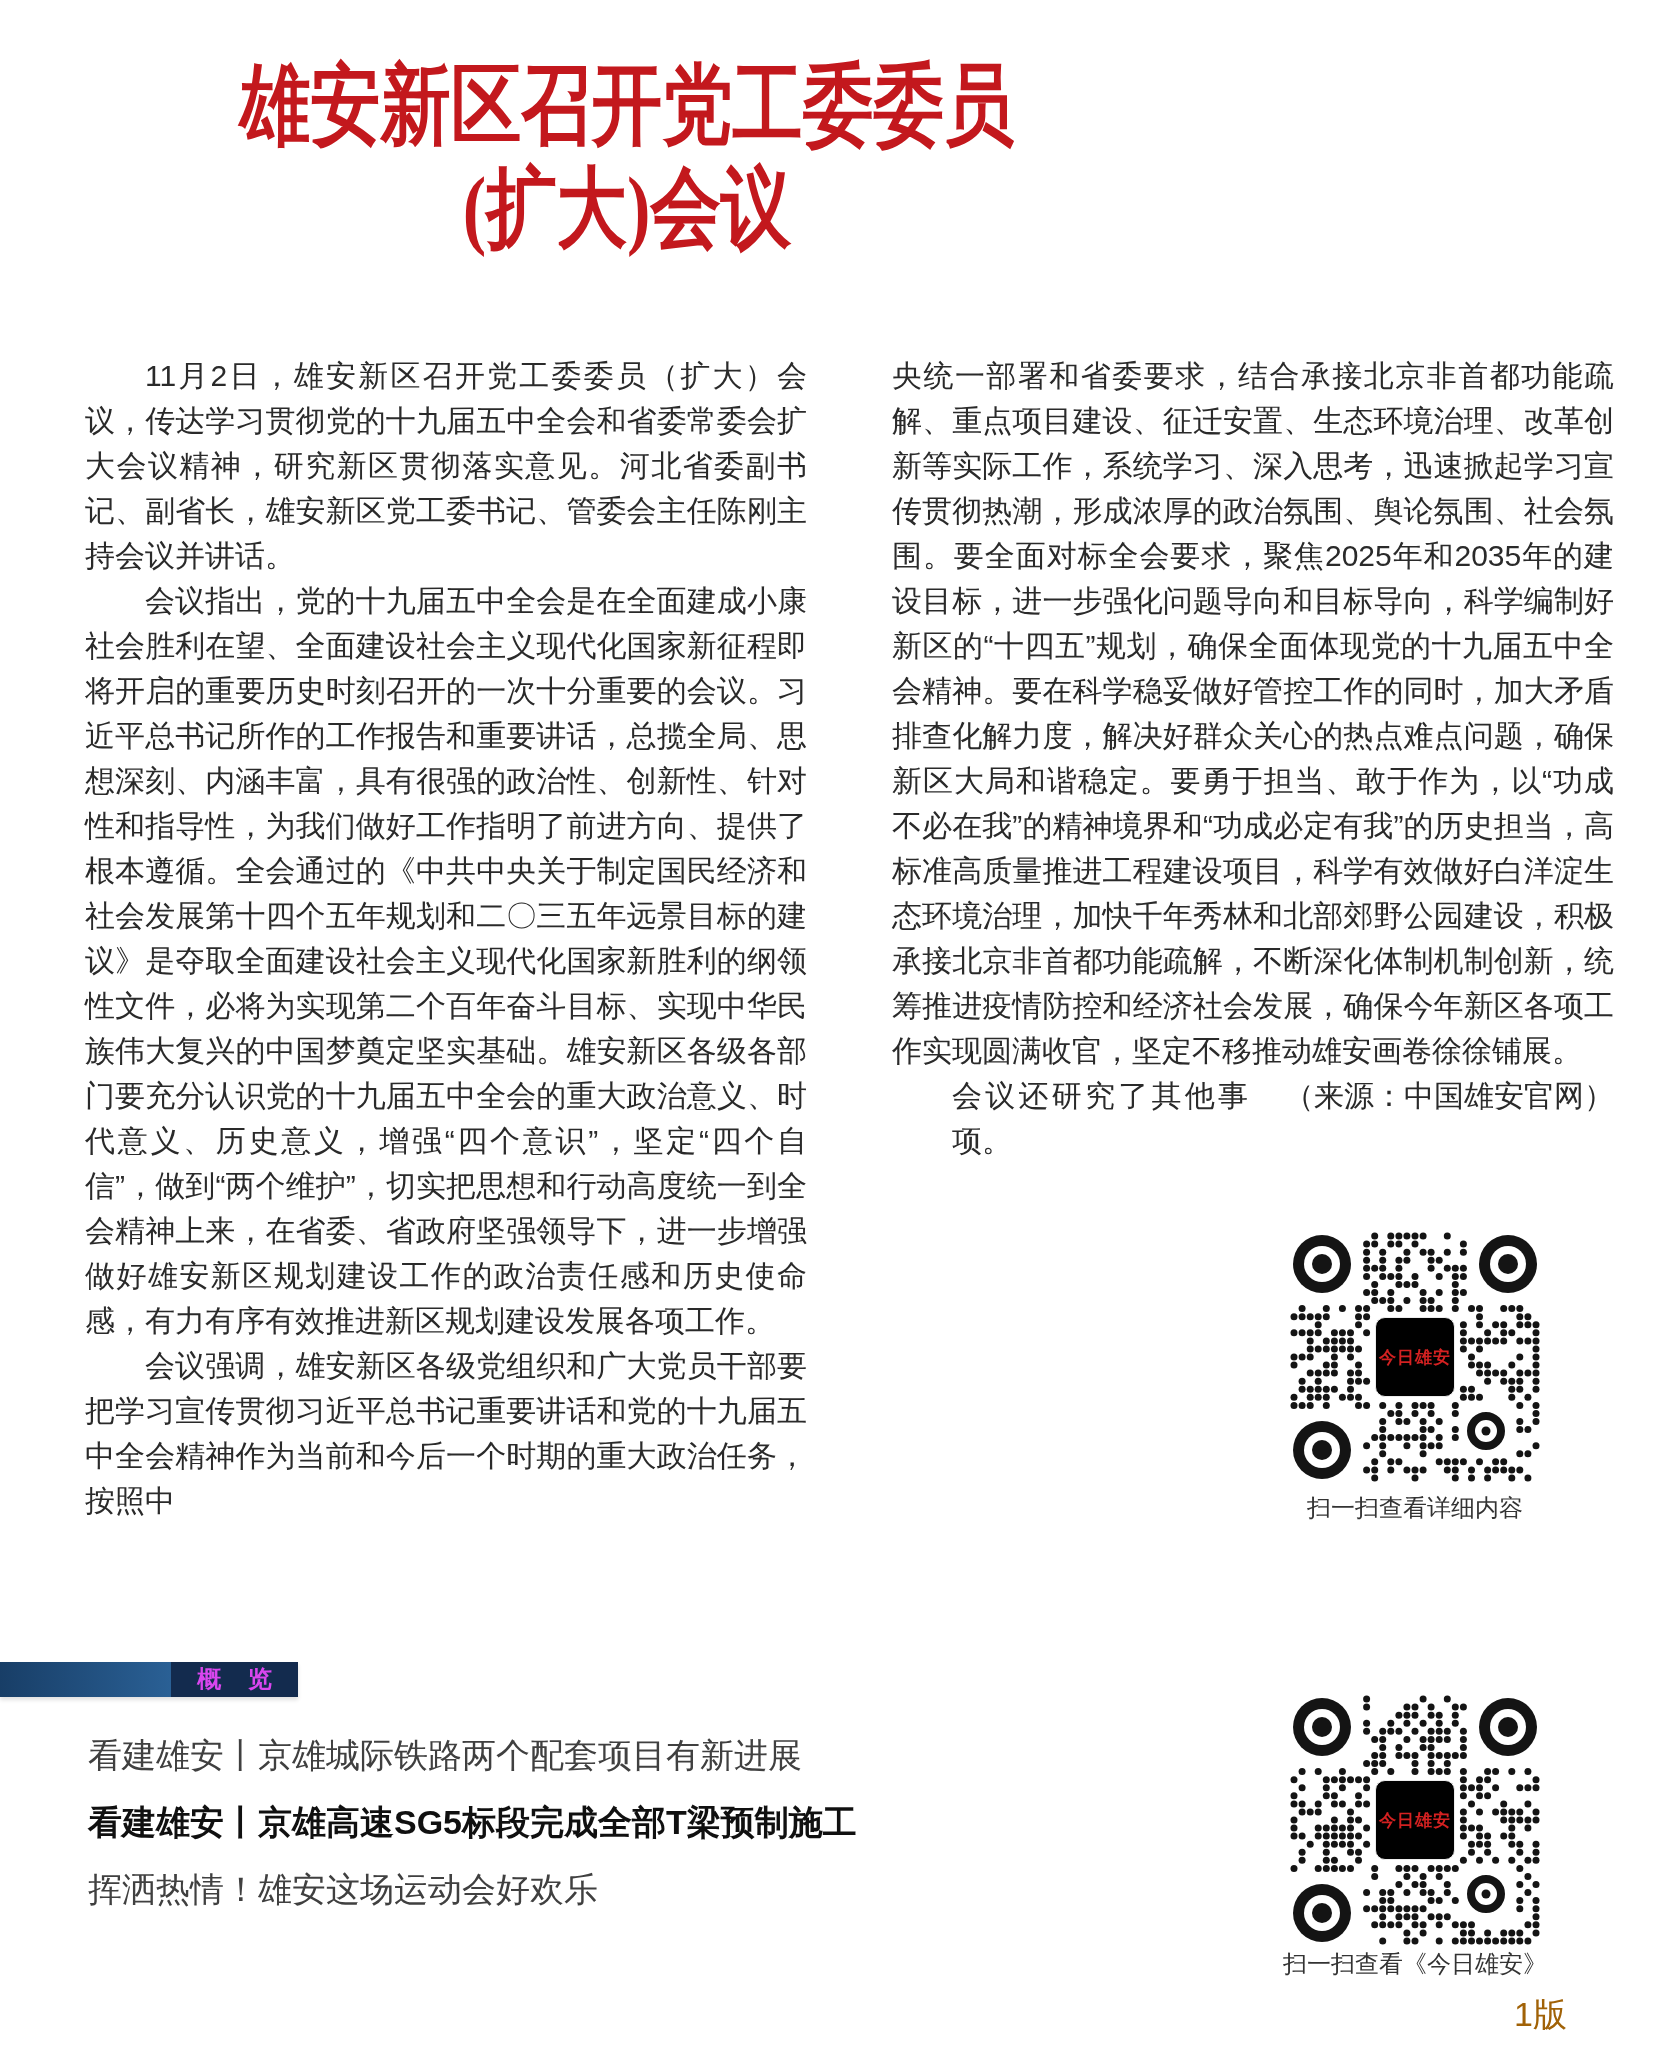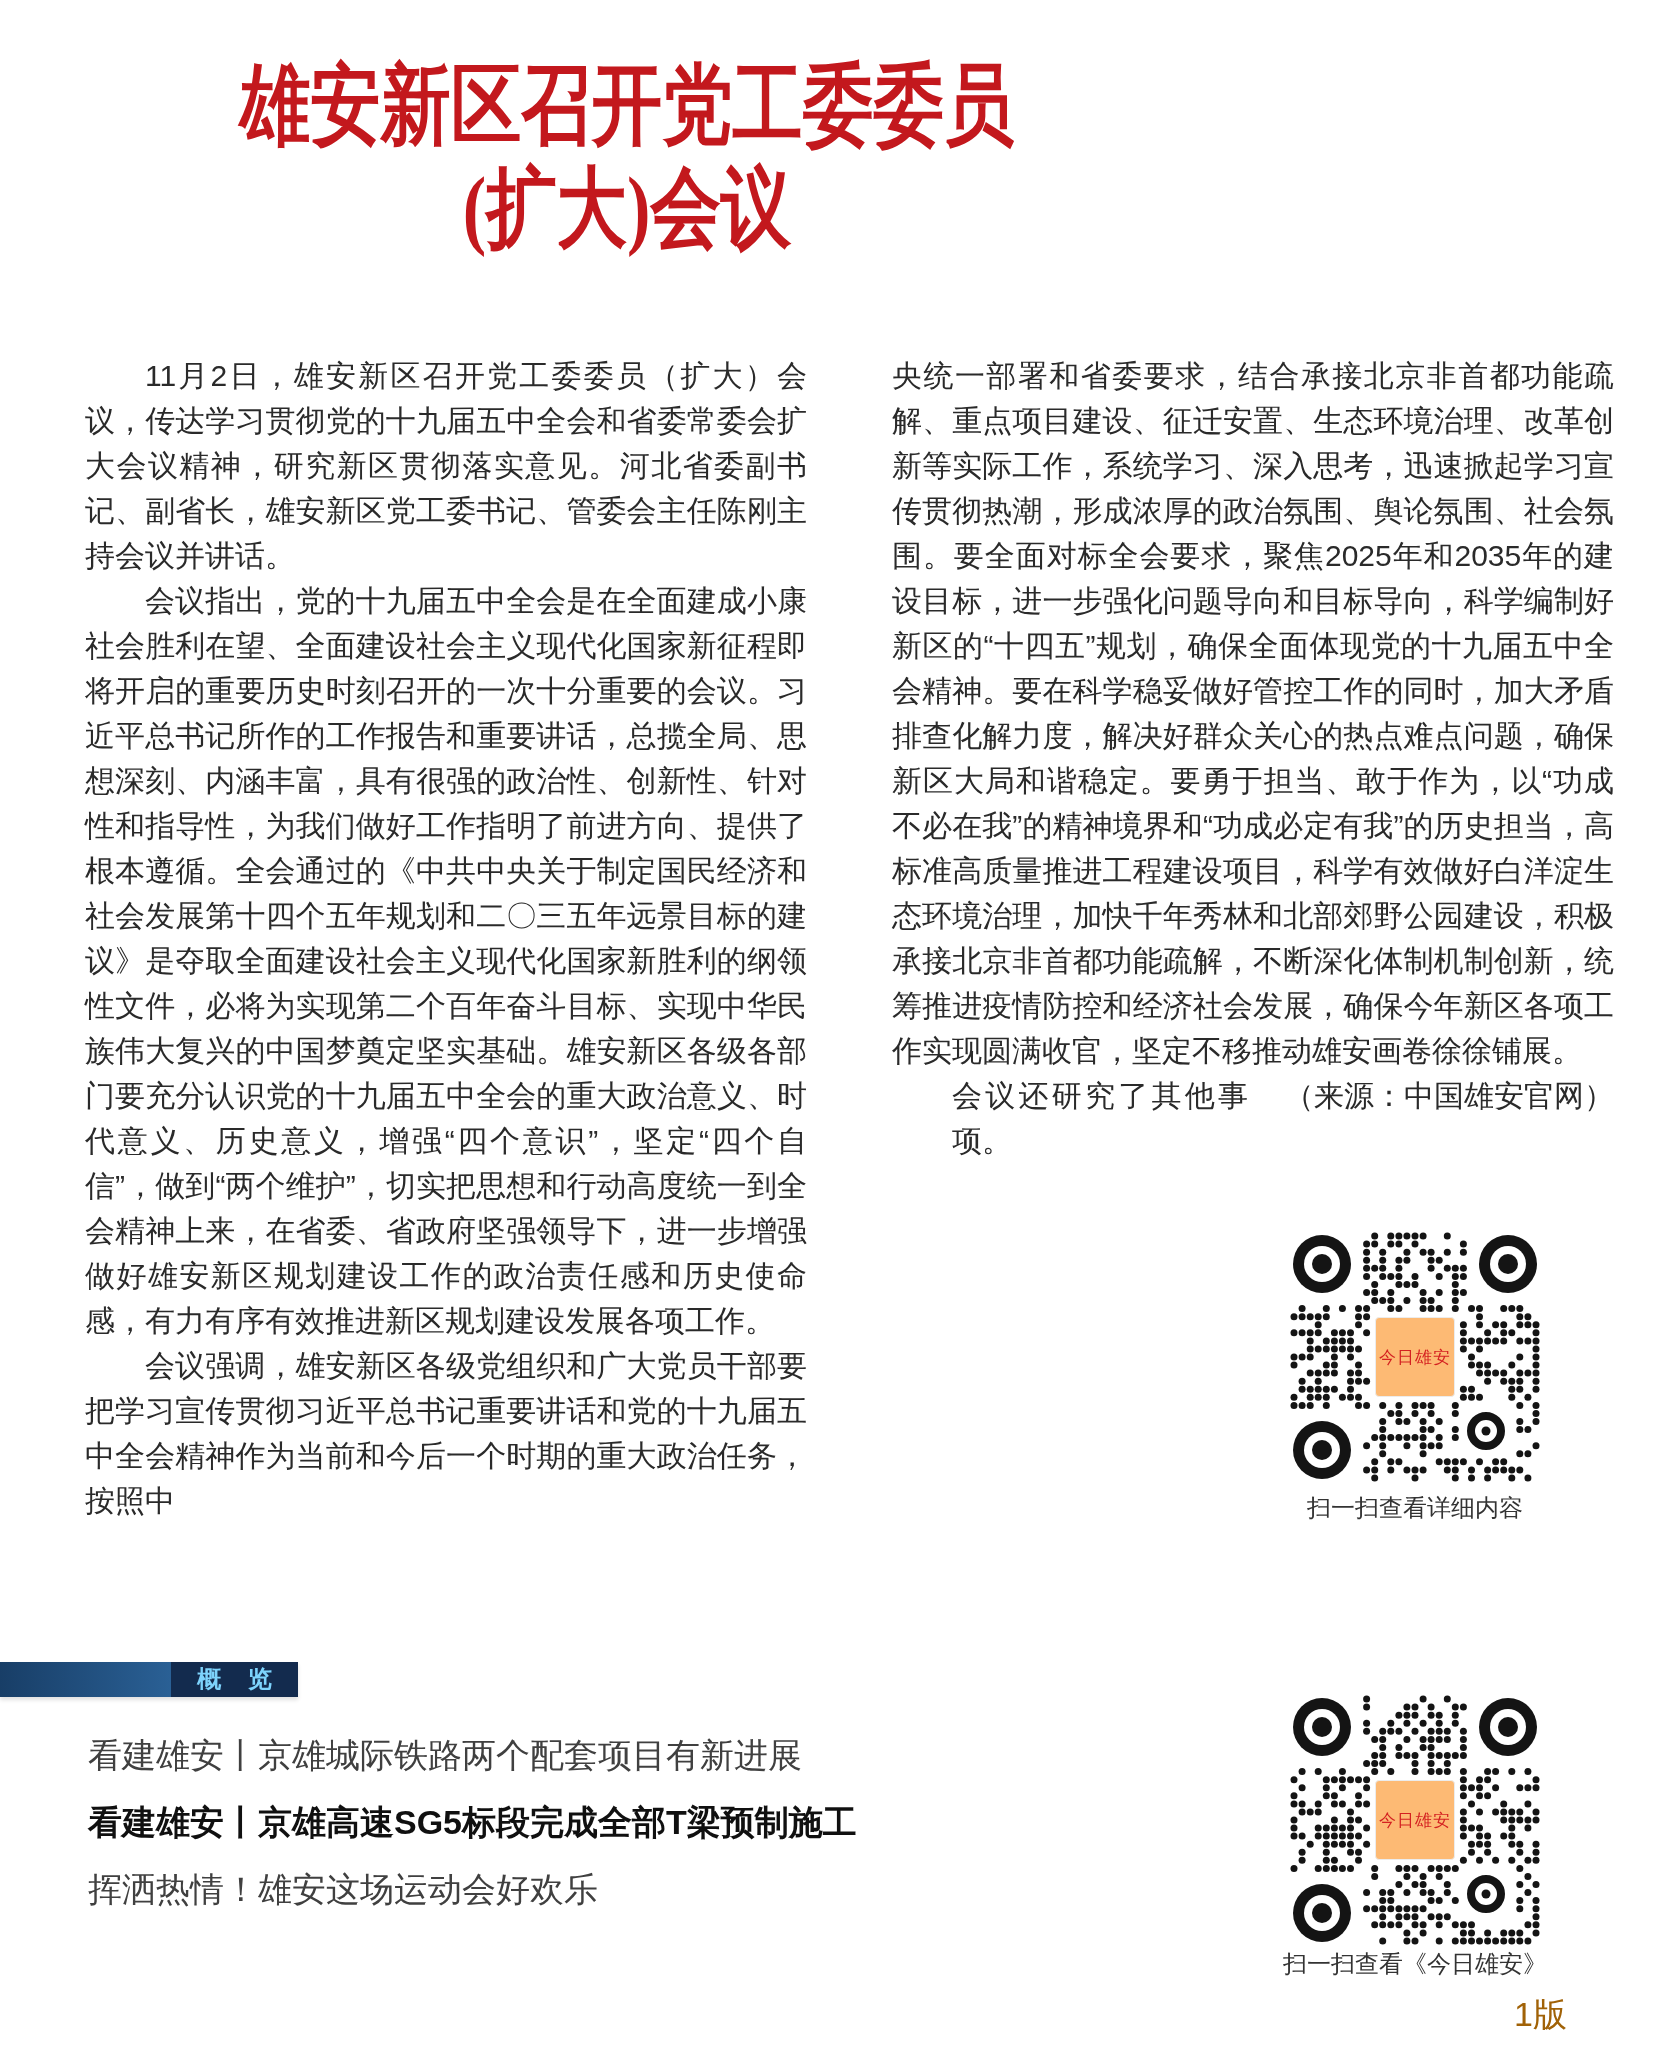--- a/index.html
+++ b/index.html
@@ -22,33 +22,33 @@
   .closing-row{display:flex;justify-content:space-between;align-items:baseline;line-height:45px;gap:36px;}
   .closing-text{padding-left:2em;}
   .source-text{white-space:nowrap;}
 
   
   .qr{position:absolute;width:260px;height:250px;background:#fff;}
   #qr1{left:1285px;top:1232px;}
   #qr2{left:1285px;top:1695px;}
   .qr-svg{width:100%;height:100%;display:block;}
   .qr-center{position:absolute;left:50%;top:50%;transform:translate(-50%,-50%);
-             width:78px;height:78px;background:#fdba74;border:1px solid #ececec;border-radius:4px;
+             width:78px;height:78px;background:#000000;border:1px solid #ececec;border-radius:10px;
              display:flex;align-items:center;justify-content:center;
-             font-family:"Liberation Serif",serif;font-weight:normal;font-size:17px;
+             font-family:"Liberation Serif",serif;font-weight:bold;font-size:17px;
              color:#d42121;letter-spacing:1px;white-space:nowrap;}
   .qr-caption{position:absolute;width:360px;text-align:center;font-size:24px;color:#333;}
   #qr1-caption{left:1235px;top:1492px;}
   #qr2-caption{left:1235px;top:1948px;}
 
   
   .overview-bar{position:absolute;left:0;top:1662px;width:298px;height:35px;display:flex;
                 box-shadow:0 3px 4px rgba(0,0,0,0.12);}
   .overview-grad{flex:1;background:linear-gradient(90deg,#183e67 0%,#2a6095 100%);}
-  .overview-label{background:#132b4e;color:#7dd3fc;font-size:24px;font-weight:bold;
+  .overview-label{background:#132b4e;color:#d946ef;font-size:24px;font-weight:bold;
                   letter-spacing:10px;display:flex;align-items:center;justify-content:center;
                   padding:0 16px 2px 26px;}
   .headlines{position:absolute;left:88px;top:1722px;width:1160px;}
   .headline{font-size:34px;line-height:67px;color:#404040;white-space:nowrap;}
   .headline.bold{font-weight:bold;color:#101010;}
 
   
   .page-marker{position:absolute;right:87px;top:1992px;font-size:34px;color:#a16207;}
 </style>
 </head>

